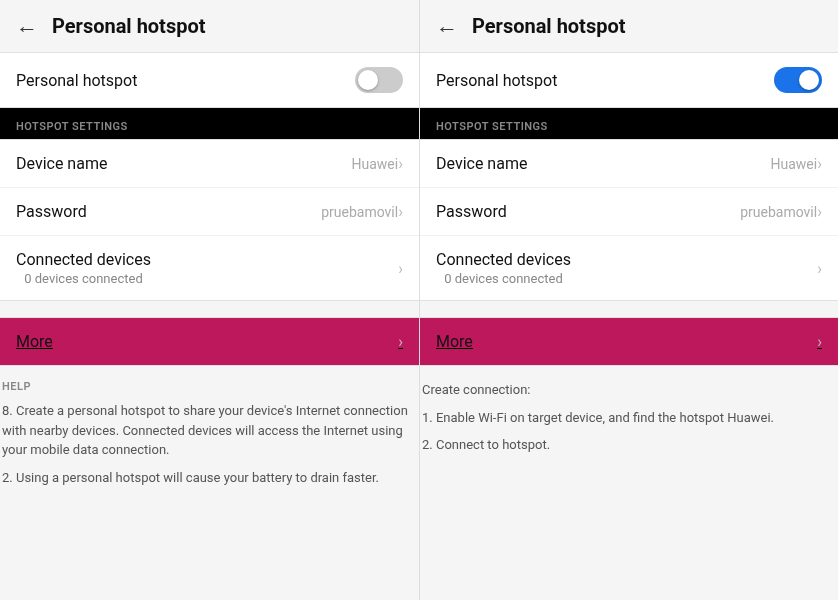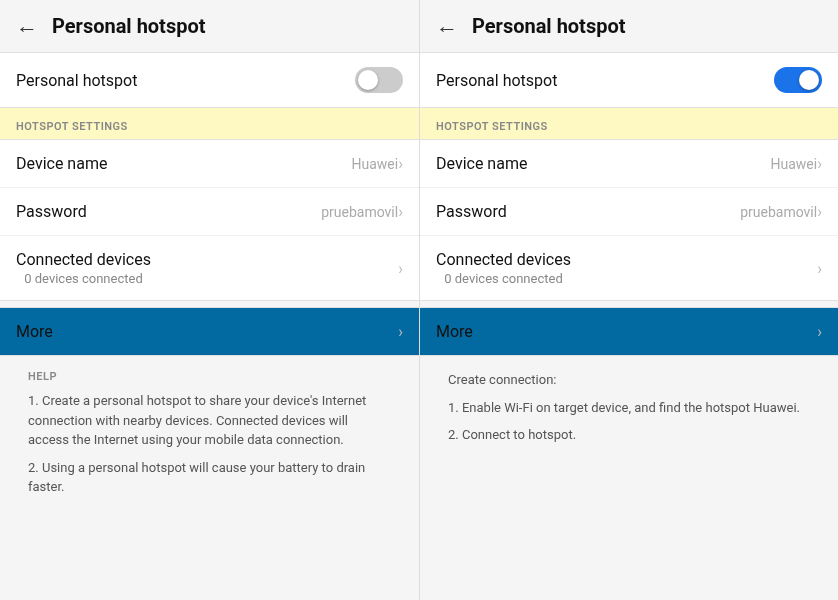--- a/index.html
+++ b/index.html
@@ -84,21 +84,21 @@
     .toggle.off .toggle-knob { left: 3px; }
     .toggle.on .toggle-knob { left: 25px; }
 
     
     .section-header {
       padding: 12px 16px 6px 16px;
       font-size: 11px;
       font-weight: 600;
       color: #888;
       letter-spacing: 0.5px;
-      background: #fef9c3;
+      background: #000000;
     }
     
     .settings-group {
       background: #fff;
       border-top: 1px solid #e0e0e0;
       border-bottom: 1px solid #e0e0e0;
     }
     .settings-row {
       display: flex;
       align-items: center;
@@ -131,28 +131,29 @@
     .row-value {
       font-size: 14px;
       color: #aaa;
     }
     .chevron {
       font-size: 16px;
       color: #bbb;
     }
     
     .more-group {
-      background: #0369a1;
+      background: #be185d;
       border-top: 1px solid #e0e0e0;
       border-bottom: 1px solid #e0e0e0;
-      margin-top: 6px;
+      margin-top: 16px;
+      text-decoration: underline;
     }
     
     .help-section {
-      padding: 14px 28px;
+      padding: 14px 2px;
       background: #f5f5f5;
       flex: 1;
     }
     .help-title {
       font-size: 11px;
       font-weight: 600;
       color: #888;
       letter-spacing: 0.5px;
       margin-bottom: 8px;
     }
@@ -213,21 +214,21 @@
 
   <div class="more-group">
     <div class="settings-row">
       <span class="row-title">More</span>
       <span class="chevron">›</span>
     </div>
   </div>
 
   <div class="help-section">
     <div class="help-title">HELP</div>
-    <div class="help-text">1. Create a personal hotspot to share your device's Internet connection with nearby devices. Connected devices will access the Internet using your mobile data connection.</div>
+    <div class="help-text">8. Create a personal hotspot to share your device's Internet connection with nearby devices. Connected devices will access the Internet using your mobile data connection.</div>
     <div class="help-text">2. Using a personal hotspot will cause your battery to drain faster.</div>
   </div>
 </div>
 
 <div class="panel panel-right">
   <div class="header">
     <span class="back-arrow">←</span>
     <span class="header-title">Personal hotspot</span>
   </div>
 

